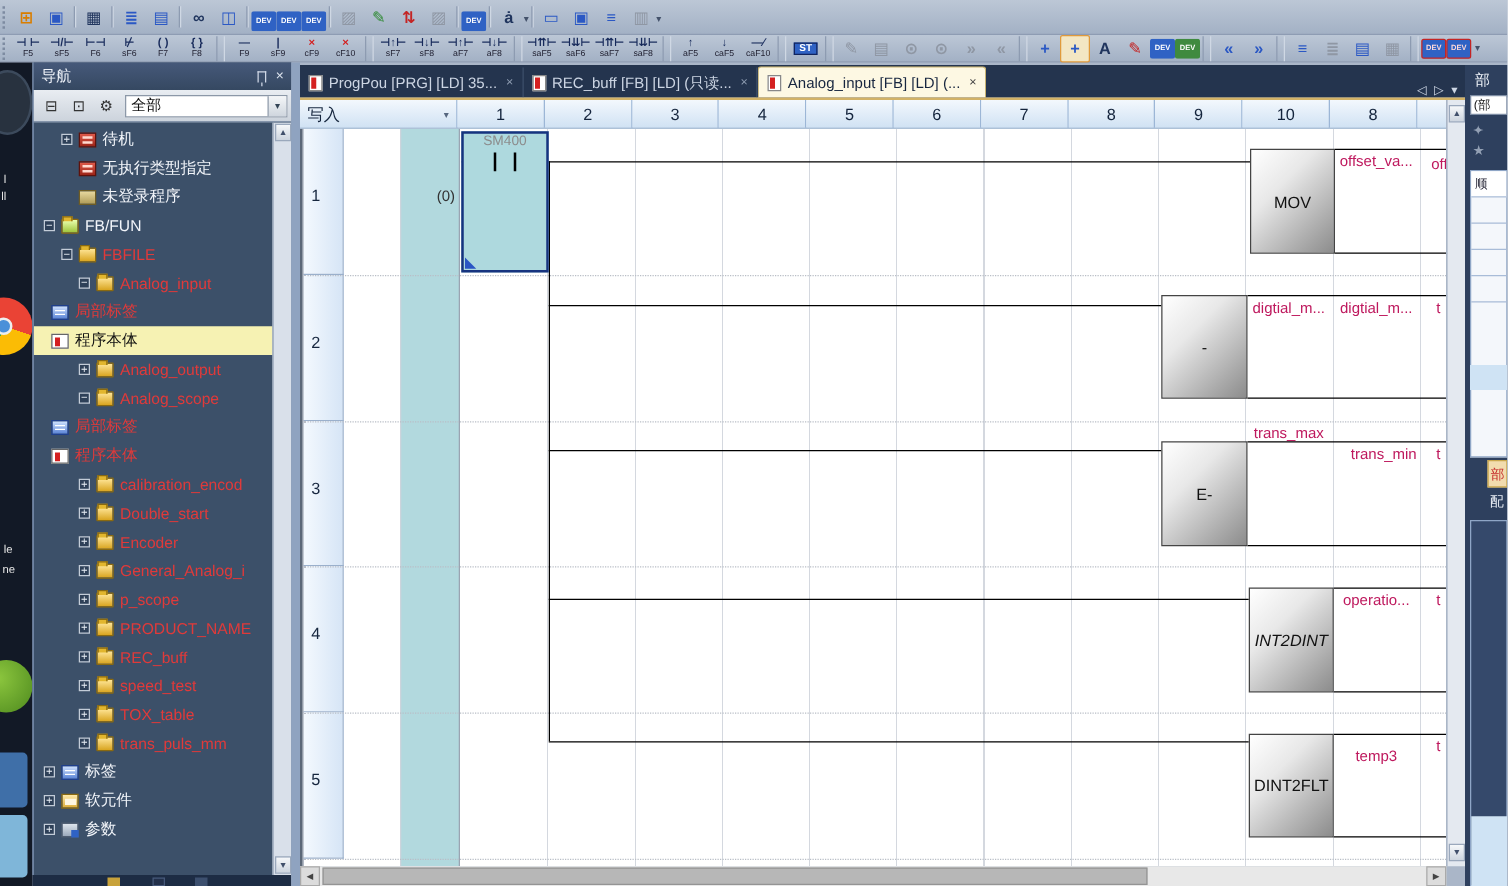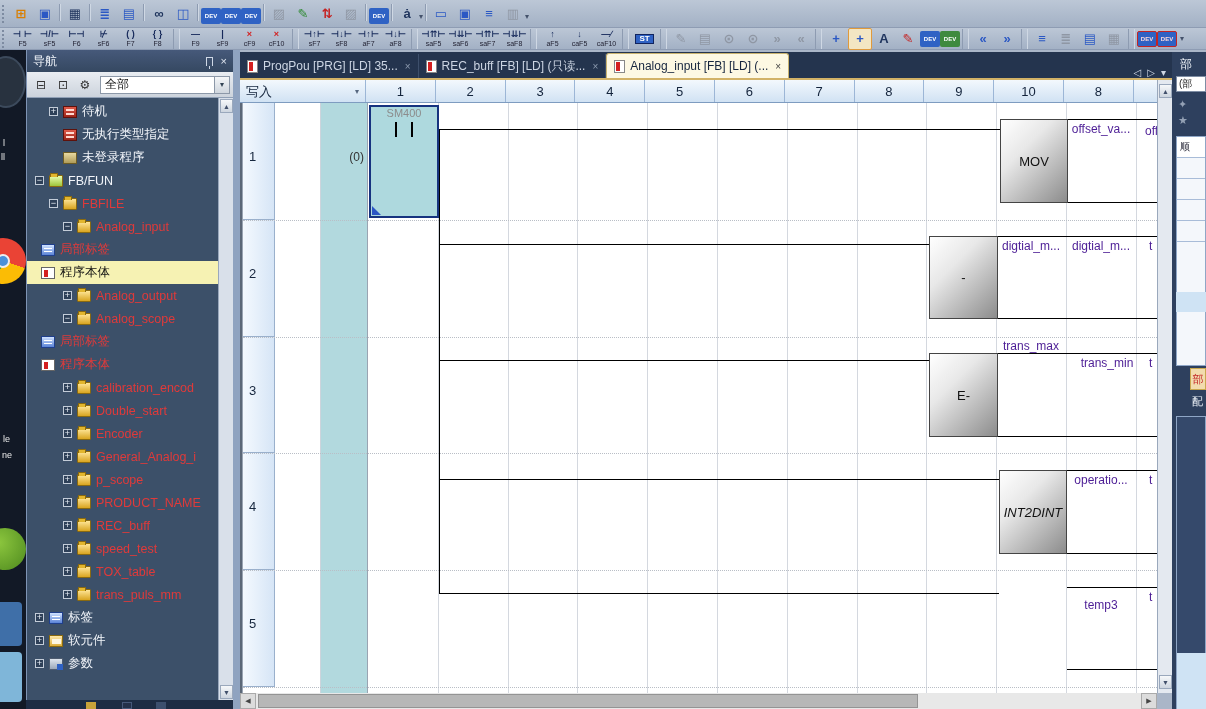--- a/index.html
+++ b/index.html
@@ -122,21 +122,21 @@
     border-right:1px solid #9ab0cc;font-size:13px;color:#16263e;padding:46px 0 0 6px;}
   #tealcol{position:absolute;left:80px;top:0;width:48px;height:590px;background:#b2d9de;
     border-left:1px solid #cdd4dc;border-right:1px solid #9aa4b2;}
   #gridv{position:absolute;left:129px;top:0;width:788px;height:590px;
     background:repeating-linear-gradient(90deg,transparent 0 68.8px,#d4d8df 68.8px 69.8px);}
   .rowsep{position:absolute;left:3px;width:914px;height:0;border-top:1px dotted #b9bec6;}
   .wire{position:absolute;background:#000;}
   .fb{position:absolute;background:linear-gradient(135deg,#ffffff 0%,#e8e8e8 35%,#8c8c8c 100%);
     border:1px solid #444;display:flex;align-items:center;justify-content:center;
     font-size:13px;color:#111;}
-  .op{position:absolute;color:#4c1d95;font-size:12px;text-align:center;white-space:nowrap;}
+  .op{position:absolute;color:#be185d;font-size:12px;text-align:center;white-space:nowrap;}
   #selcell{position:absolute;left:129px;top:2px;width:70px;height:113px;background:#aed9de;
     border:2px solid #16337f;}
   #selcell .tri{position:absolute;left:1px;bottom:1px;width:0;height:0;
     border-bottom:9px solid #2a55c4;border-right:9px solid transparent;}
   #sm400{position:absolute;left:129px;top:4px;width:70px;text-align:center;color:#8c8c8c;font-size:11px;}
   #step0{position:absolute;left:80px;top:47px;width:44px;text-align:right;color:#333;font-size:12px;}
   .cbar{position:absolute;top:19px;width:2px;height:15px;background:#000;}
 
   #vscroll{position:absolute;left:1157px;top:80px;width:15px;height:613px;background:#e4e9f0;border-left:1px solid #9aa8bc;}
   #hscroll{position:absolute;left:240px;top:693px;width:917px;height:16px;background:#e8e8e8;display:flex;align-items:center;}
@@ -599,20 +599,21 @@
       </div>
     <div id="sm400">SM400</div>
     <div class="cbar" style="left:155px;"></div>
     <div class="cbar" style="left:171px;"></div>
     <div id="step0">(0)</div>
 
     <div class="fb" style="left:760px;top:16px;width:68px;height:84px;">MOV</div>
     <div class="fb" style="left:689px;top:133px;width:69px;height:83px;">-</div>
     <div class="fb" style="left:689px;top:250px;width:69px;height:84px;">E-</div>
     <div class="fb" style="left:759px;top:367px;width:68px;height:84px;font-style:italic;">INT2DINT</div>
+    <div class="fb" style="left:759px;top:484px;width:68px;height:83px;">DINT2FLT</div>
 
     <div class="op" style="left:826px;top:19px;width:70px;">offset_va...</div>
     <div class="op" style="left:905px;top:21px;">off</div>
     <div class="op" style="left:756px;top:136px;width:70px;">digtial_m...</div>
     <div class="op" style="left:826px;top:136px;width:70px;">digtial_m...</div>
     <div class="op" style="left:909px;top:136px;">t</div>
     <div class="op" style="left:756px;top:236px;width:70px;">trans_max</div>
     <div class="op" style="left:832px;top:253px;width:70px;">trans_min</div>
     <div class="op" style="left:909px;top:253px;">t</div>
     <div class="op" style="left:826px;top:370px;width:70px;">operatio...</div>

